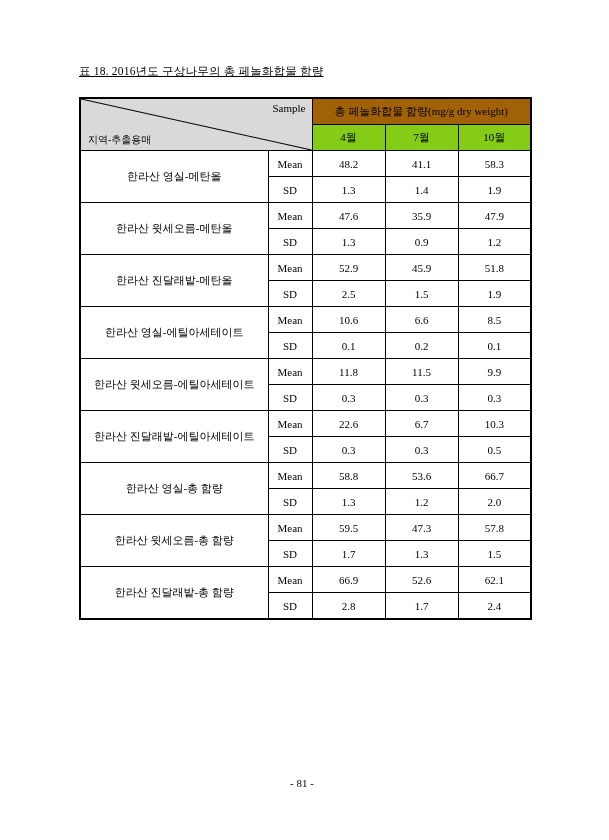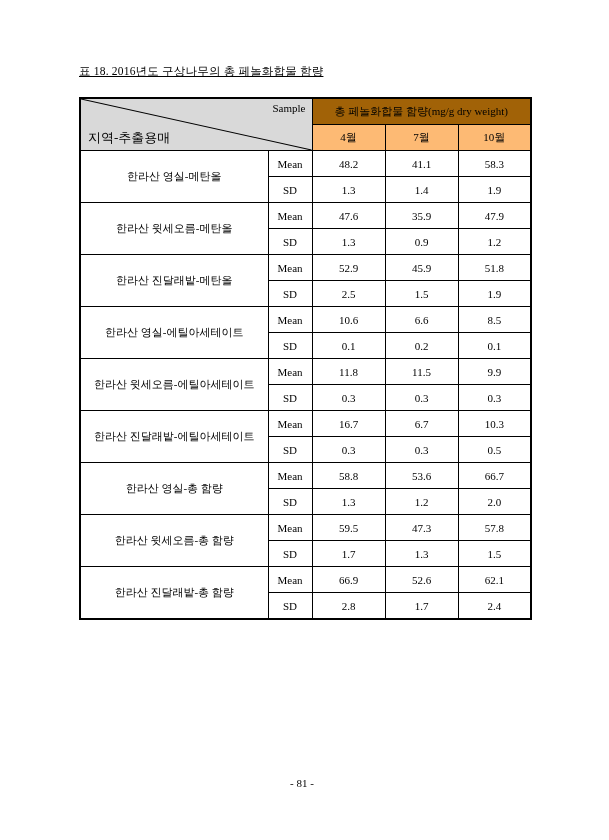--- a/index.html
+++ b/index.html
@@ -74,29 +74,29 @@
   .hdr-diag .sample-lbl {
     position: absolute;
     right: 6px;
     top: 3px;
     font-size: 11px;
   }
   .hdr-diag .region-lbl {
     position: absolute;
     left: 7px;
     bottom: 3px;
-    font-size: 13px;
+    font-size: 10px;
   }
   .hdr-top {
     background: #a16207;
     font-size: 11.5px;
     height: 25px;
   }
   .hdr-month {
-    background: #fdba74;
+    background: #84cc16;
     font-size: 11px;
     height: 25px;
     font-family: Liberation Serif, serif;
   }
   .region-cell {
     text-align: left;
     padding-left: 10px;
     font-size: 11.5px;
   }
   .stat-cell {
@@ -216,21 +216,21 @@
         <tr>
           <td class="stat-cell">SD</td>
           <td class="num-cell">0.3</td>
           <td class="num-cell">0.3</td>
           <td class="num-cell">0.3</td>
         </tr>
 
         <tr>
           <td class="region-cell" rowspan="2">한라산 진달래밭-에틸아세테이트</td>
           <td class="stat-cell">Mean</td>
-          <td class="num-cell">16.7</td>
+          <td class="num-cell">22.6</td>
           <td class="num-cell">6.7</td>
           <td class="num-cell">10.3</td>
         </tr>
         <tr>
           <td class="stat-cell">SD</td>
           <td class="num-cell">0.3</td>
           <td class="num-cell">0.3</td>
           <td class="num-cell">0.5</td>
         </tr>
 

